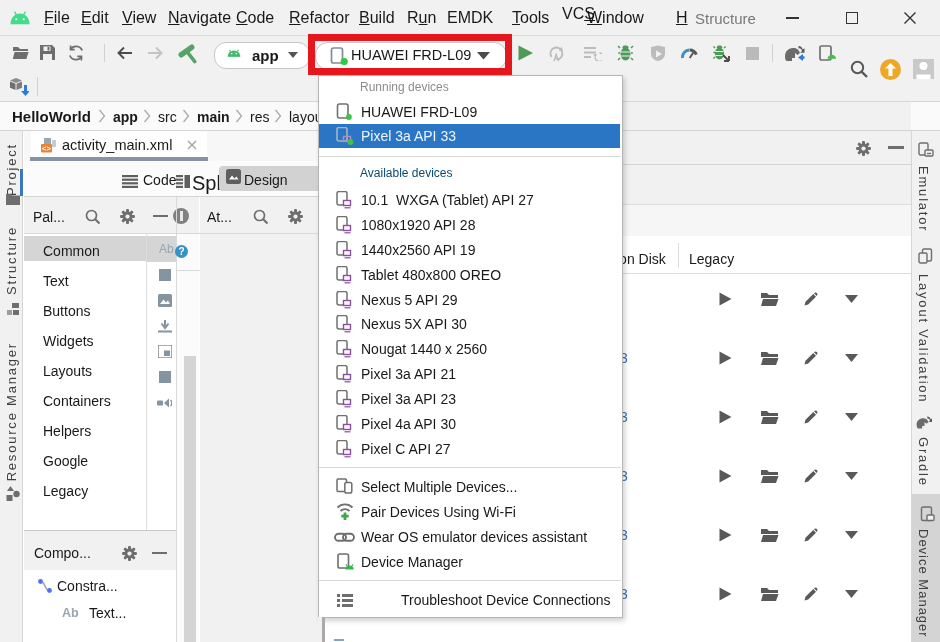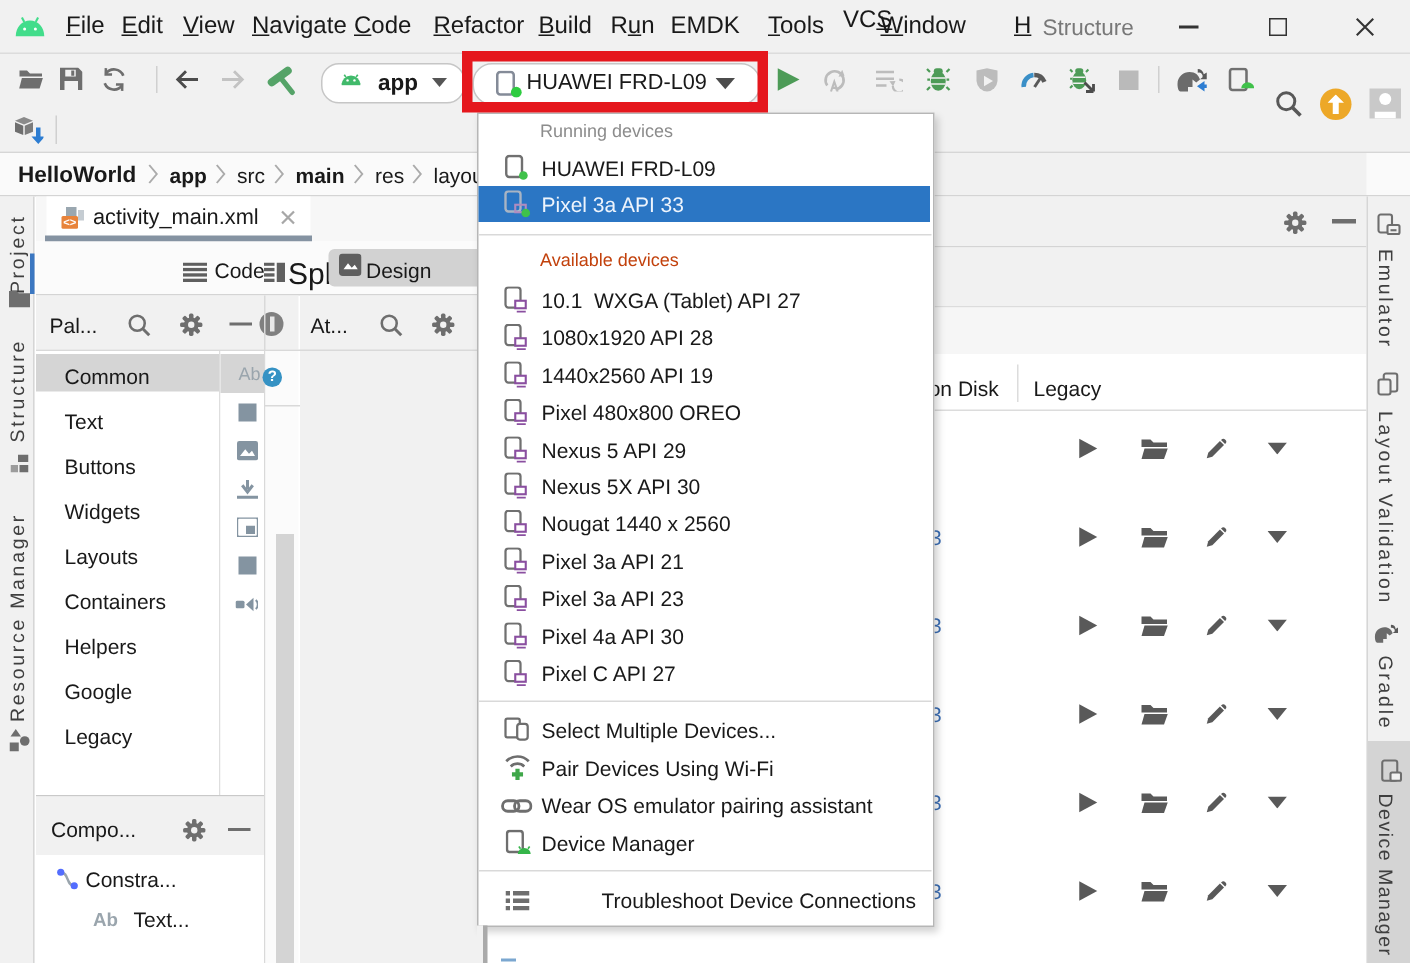--- a/index.html
+++ b/index.html
@@ -624,21 +624,21 @@
 <div class="abs" style="left:319px;top:124px;width:301px;height:24px;background:#2b76c4;z-index:41;"></div>
 <div class="abs" style="left:336px;top:127px;z-index:42;">
 <svg width="18" height="18">
           <rect x="1" y="0.5" width="10" height="13.5" rx="2" fill="none" stroke="#a8b4c4" stroke-width="1.6"></rect>
           <rect x="7.5" y="9.5" width="7" height="5" fill="none" stroke="#b08cc0" stroke-width="1.4"></rect>
           <circle cx="14.5" cy="15" r="2.9" fill="#3fc14a"></circle>
         </svg>
       </div>
 <span class="txt" style="left:361px;top:129px;font-size:14px;color:#eef4fc;z-index:42;">Pixel 3a API 33</span>
 <div class="ln" style="left:319px;top:156px;width:302px;height:1px;background:#d9d9d9;z-index:41;"></div>
-<span class="txt" style="left:360px;top:167px;font-size:12px;color:#c2410c;z-index:41;">Available devices</span>
+<span class="txt" style="left:360px;top:167px;font-size:12px;color:#0c4a6e;z-index:41;">Available devices</span>
 <div style="z-index:41;position:absolute;left:0;top:0;">
 <div class="abs" style="left:336px;top:191px;">
           <svg width="17" height="18">
             <rect x="1" y="0.5" width="10" height="13.5" rx="2" fill="#fff" stroke="#707070" stroke-width="1.5"></rect>
             <rect x="7.5" y="9.5" width="7" height="5" fill="#fff" stroke="#8a4fa0" stroke-width="1.4"></rect>
             <path d="M8.5 16.8 h6" stroke="#8a4fa0" stroke-width="1.2"></path>
           </svg>
         </div>
 <span class="txt" style="left:361px;top:193px;font-size:14px;">10.1&nbsp; WXGA (Tablet) API 27</span>
 <div class="abs" style="left:336px;top:216px;">
@@ -657,21 +657,21 @@
           </svg>
         </div>
 <span class="txt" style="left:361px;top:243px;font-size:14px;">1440x2560 API 19</span>
 <div class="abs" style="left:336px;top:266px;">
           <svg width="17" height="18">
             <rect x="1" y="0.5" width="10" height="13.5" rx="2" fill="#fff" stroke="#707070" stroke-width="1.5"></rect>
             <rect x="7.5" y="9.5" width="7" height="5" fill="#fff" stroke="#8a4fa0" stroke-width="1.4"></rect>
             <path d="M8.5 16.8 h6" stroke="#8a4fa0" stroke-width="1.2"></path>
           </svg>
         </div>
-<span class="txt" style="left:361px;top:268px;font-size:14px;">Pixel 480x800 OREO</span>
+<span class="txt" style="left:361px;top:268px;font-size:14px;">Tablet 480x800 OREO</span>
 <div class="abs" style="left:336px;top:291px;">
           <svg width="17" height="18">
             <rect x="1" y="0.5" width="10" height="13.5" rx="2" fill="#fff" stroke="#707070" stroke-width="1.5"></rect>
             <rect x="7.5" y="9.5" width="7" height="5" fill="#fff" stroke="#8a4fa0" stroke-width="1.4"></rect>
             <path d="M8.5 16.8 h6" stroke="#8a4fa0" stroke-width="1.2"></path>
           </svg>
         </div>
 <span class="txt" style="left:361px;top:293px;font-size:14px;">Nexus 5 API 29</span>
 <div class="abs" style="left:336px;top:315px;">
           <svg width="17" height="18">
@@ -737,21 +737,21 @@
           <path d="M9 10.5 v7.5 M5.3 14.2 h7.4" stroke="#3fa74a" stroke-width="2.8"></path>
         </svg>
       </div>
 <span class="txt" style="left:361px;top:505px;font-size:14px;z-index:41;">Pair Devices Using Wi-Fi</span>
 <div class="abs" style="left:334px;top:530px;z-index:41;">
 <svg width="21" height="14" fill="none" stroke="#6e6e6e" stroke-width="1.9">
           <rect x="1" y="3.8" width="11" height="7" rx="3.5"></rect>
           <rect x="9" y="3.8" width="11" height="7" rx="3.5"></rect>
         </svg>
       </div>
-<span class="txt" style="left:361px;top:530px;font-size:14px;z-index:41;">Wear OS emulator pairing assistant</span>
+<span class="txt" style="left:361px;top:530px;font-size:14px;z-index:41;">Wear OS emulator devices assistant</span>
 <div class="abs" style="left:337px;top:553px;z-index:41;">
 <svg width="17" height="18">
           <rect x="1" y="1" width="10.5" height="14" rx="1.8" fill="none" stroke="#6e6e6e" stroke-width="1.6"></rect>
           <path d="M8.2 16.4 a4.3 4 0 0 1 8.6 0z" fill="#35b54a"></path>
           <line x1="10" y1="12.8" x2="8.9" y2="11.3" stroke="#35b54a" stroke-width="1.1"></line>
           <line x1="15" y1="12.8" x2="16.1" y2="11.3" stroke="#35b54a" stroke-width="1.1"></line>
         </svg>
       </div>
 <span class="txt" style="left:361px;top:555px;font-size:14px;z-index:41;">Device Manager</span>
 <div class="ln" style="left:319px;top:580px;width:302px;height:1px;background:#d9d9d9;z-index:41;"></div>

